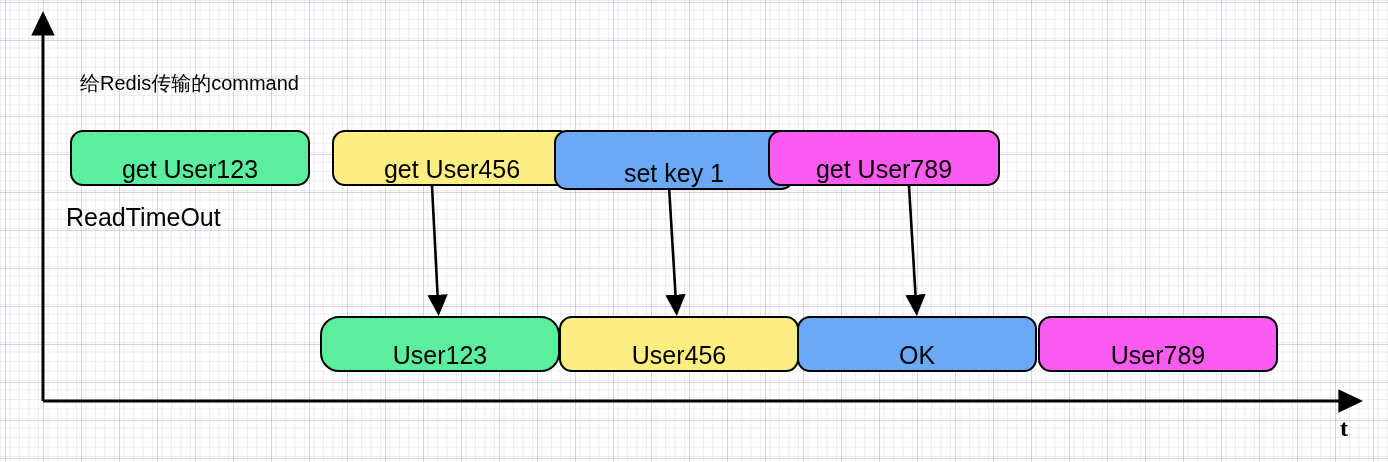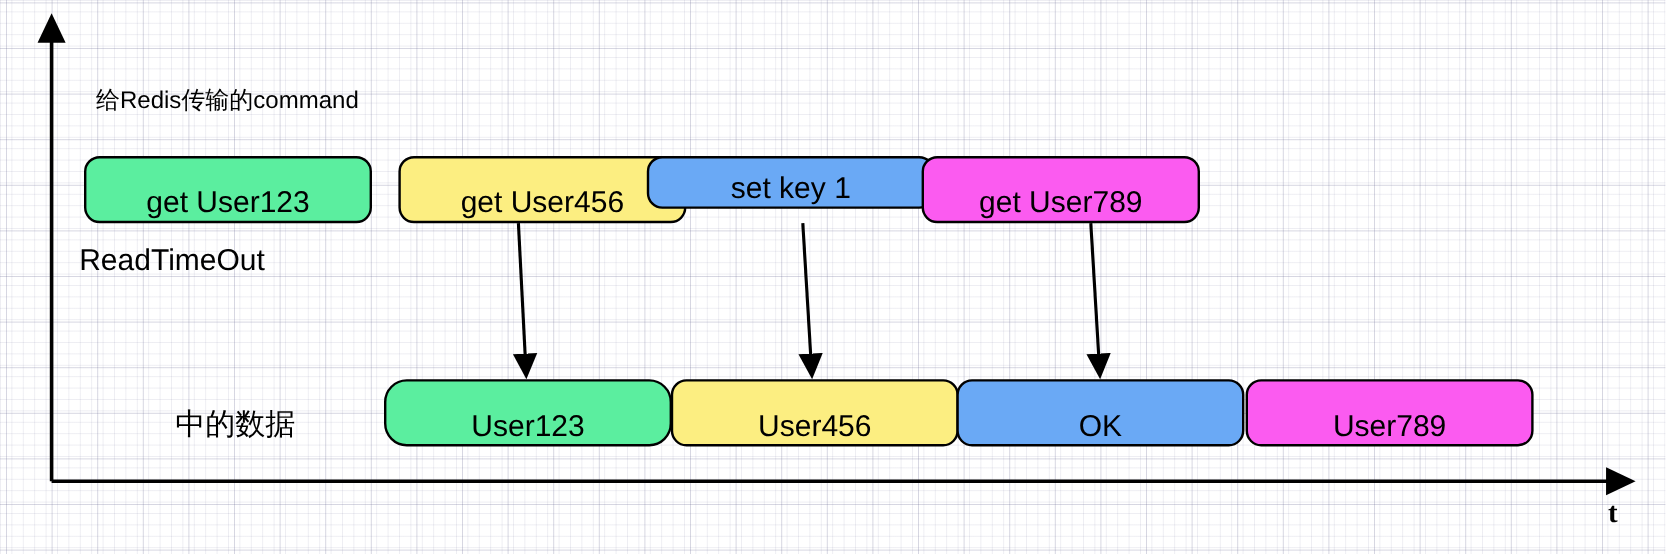--- a/index.html
+++ b/index.html
@@ -98,28 +98,28 @@
 
     <line x1="669" y1="186" x2="676" y2="303" stroke="#000000" stroke-width="2.6" marker-end="url(#arrowhead)"></line>
 
     <line x1="909" y1="186" x2="916" y2="303" stroke="#000000" stroke-width="2.6" marker-end="url(#arrowhead)"></line>
   </svg>
 
   <div class="lbl" id="label-command">给Redis传输的command</div>
 
   <div class="lbl" id="label-readtimeout">ReadTimeOut</div>
 
-  <div class="lbl" id="label-inputstream"><br><span>中的数据</span></div>
+  <div class="lbl" id="label-inputstream"><br></div>
 
   <div class="lbl" id="label-t">t</div>
 
   <div id="command-row">
       <div class="box" style="left: 70px; top: 130px; width: 240px; height: 56px; background: rgb(91, 238, 159);"><span>get User123</span></div>
       <div class="box" style="left: 312px; top: 130px; width: 240px; height: 56px; background: rgb(252, 238, 129); margin-left: 20px;"><span>get User456</span></div>
-      <div class="box" style="left: 539px; top: 130px; width: 240px; height: 44px; background: rgb(106, 169, 245);"><span>set key 1</span></div>
+      <div class="box" style="left: 554px; top: 130px; width: 240px; height: 60px; background: rgb(106, 169, 245);"><span>set key 1</span></div>
       <div class="box" style="left: 768px; top: 130px; width: 232px; height: 56px; background: rgb(251, 91, 240);"><span>get User789</span></div>
     </div>
   <div id="stream-row">
       <div class="box" style="left: 320px; top: 316px; width: 240px; height: 56px; background: rgb(91, 238, 159); border-radius: 19px;"><span>User123</span></div>
       <div class="box" style="left: 559px; top: 316px; width: 240px; height: 56px; background: rgb(252, 238, 129);"><span>User456</span></div>
       <div class="box" style="left: 797px; top: 316px; width: 240px; height: 56px; background: rgb(106, 169, 245);"><span>OK</span></div>
       <div class="box" style="left: 1038px; top: 316px; width: 240px; height: 56px; background: rgb(251, 91, 240);"><span>User789</span></div>
     </div>
 
 </div>

